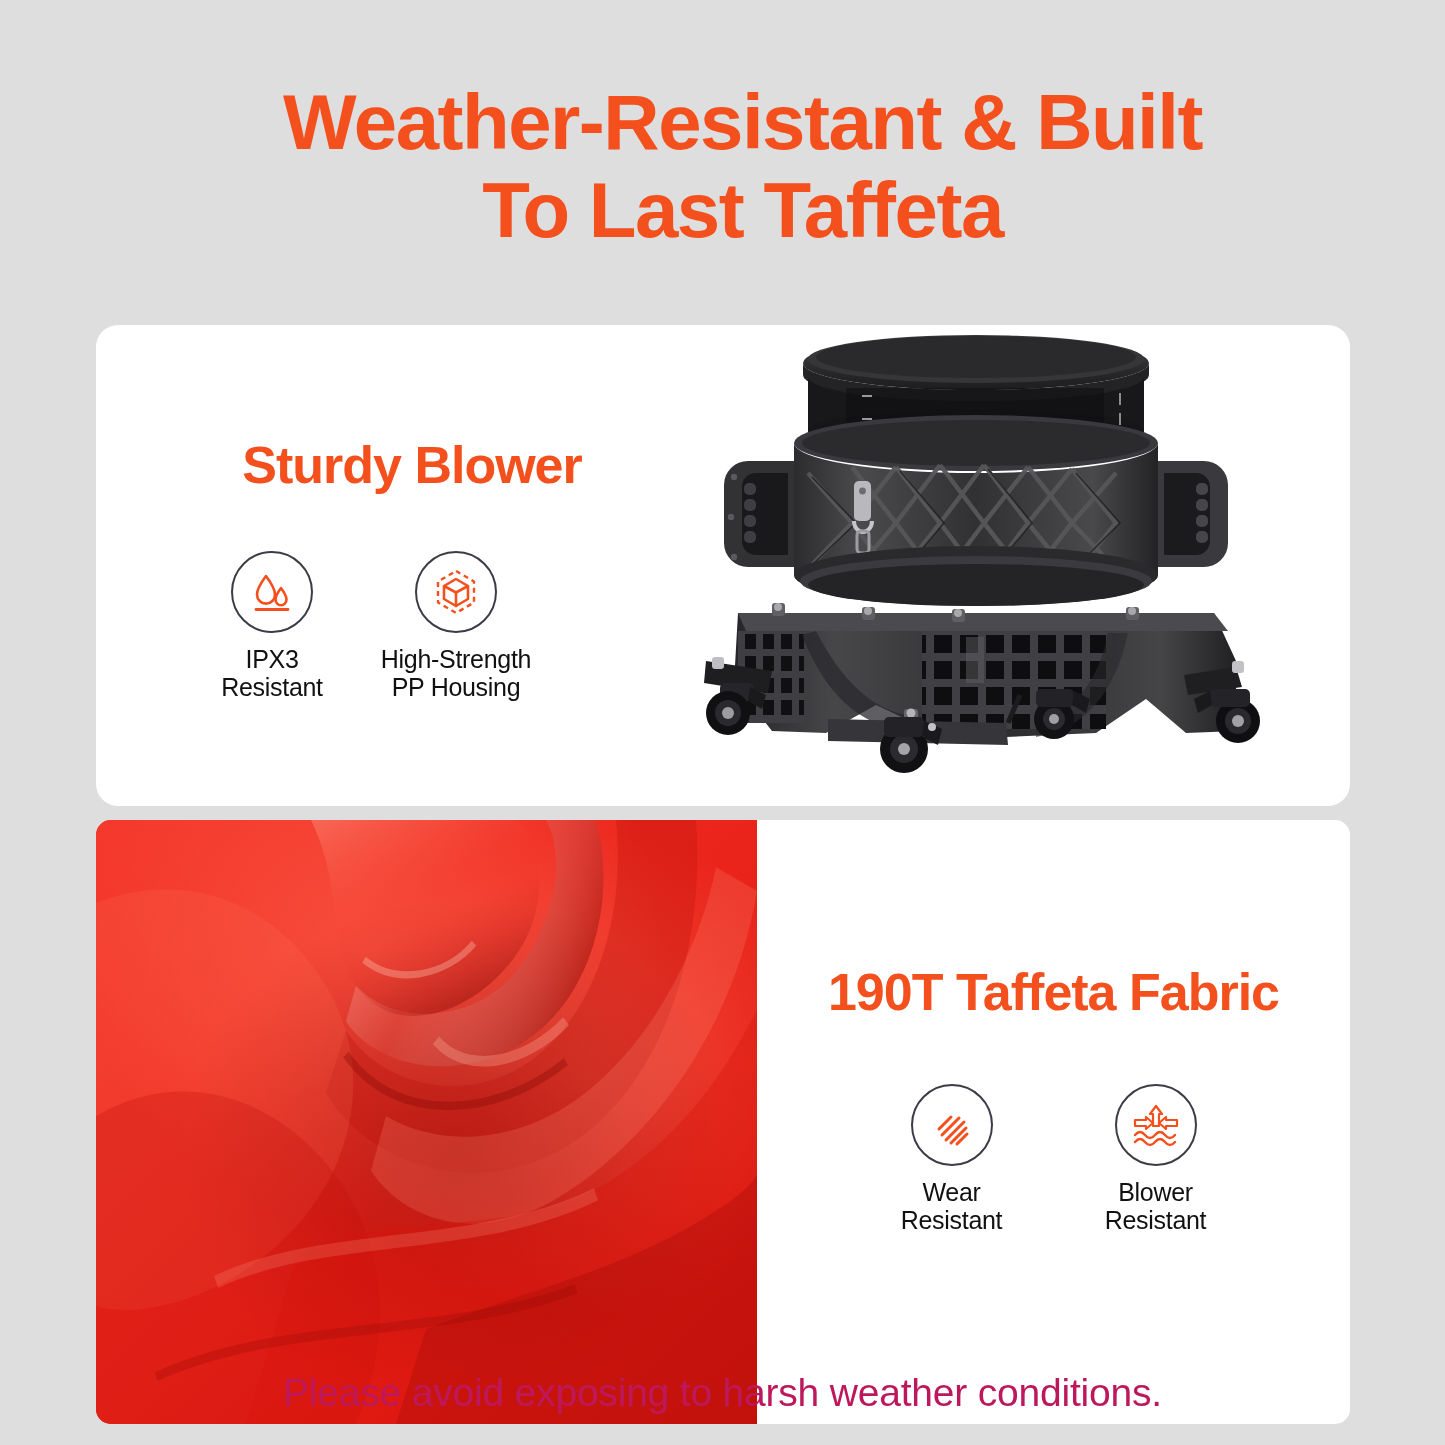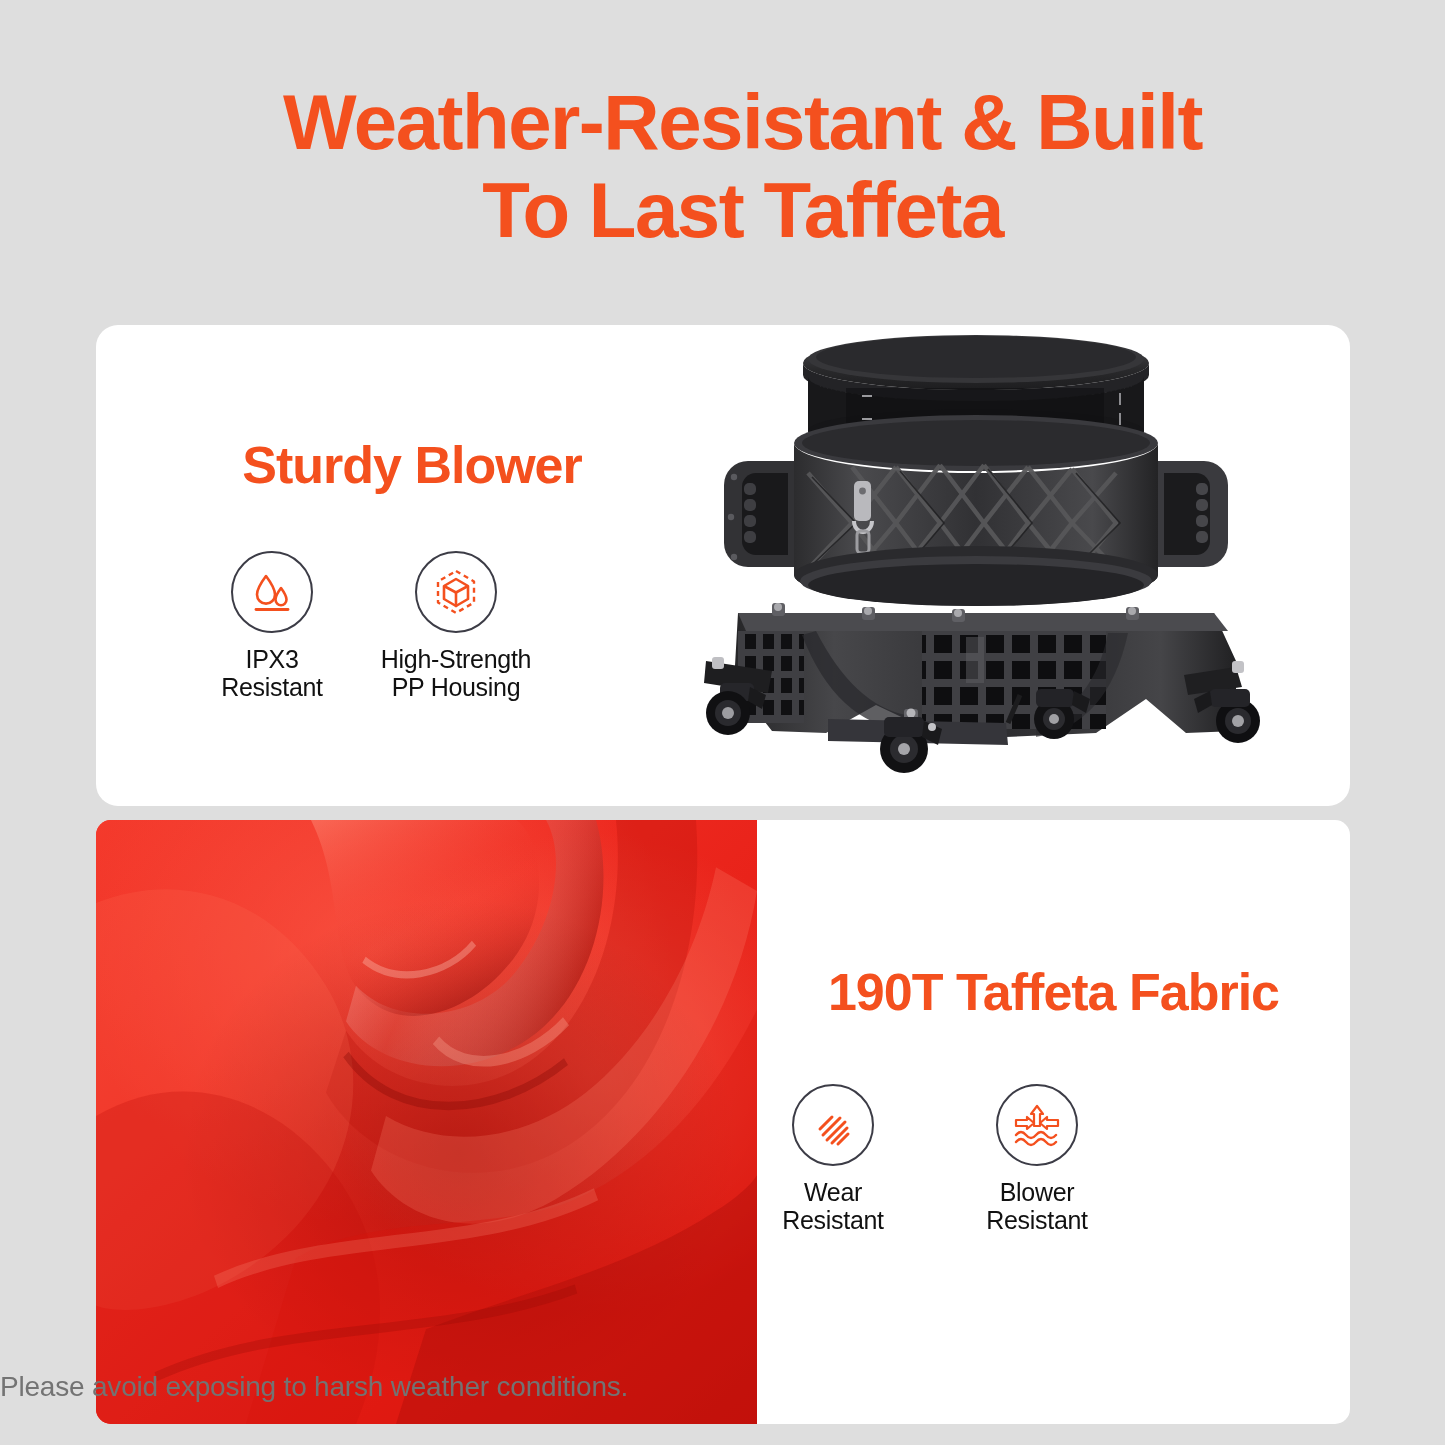--- a/index.html
+++ b/index.html
@@ -84,30 +84,32 @@
   .fabric-panel svg { display:block; width:100%; height:100%; }
 
   .fabric-text {
     flex:1;
     position:relative;
     padding-top:142px;
     text-align:center;
   }
   .fabric-text .feat-title { font-size:52px; }
   .fabric-text .feature-row {
+    justify-content:center;
     gap:52px;
     margin-top:62px;
   }
 
   
   .footer-note {
     position:absolute;
     left:0; top:1371px; width:1445px;
-    font-size:28px;
-    color:#737373;
+    text-align:center;
+    font-size:39px;
+    color:#be185d;
     letter-spacing:-0.2px;
   }
 </style>
 </head>
 <body>
 
 <div class="headline">
   <span class="l1">Weather-Resistant &amp; Built</span>
   <span class="l2">To Last Taffeta</span>
 </div>

